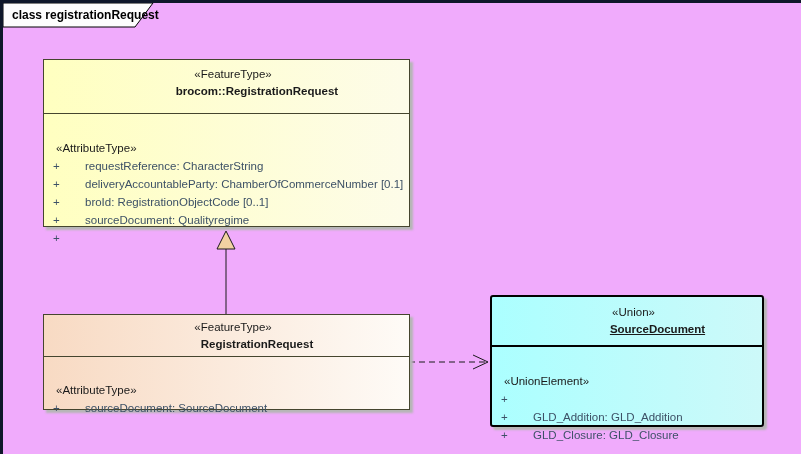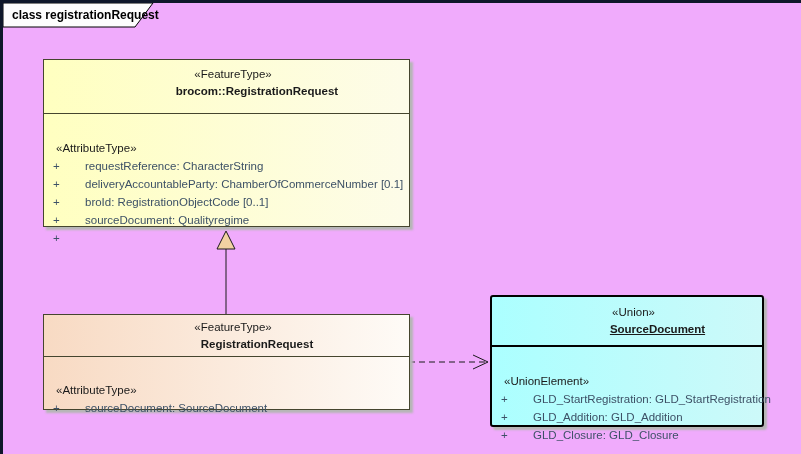--- a/index.html
+++ b/index.html
@@ -117,21 +117,20 @@
 
   <div class="class-box" id="box-source">
     <div class="box-header">
       <div class="stereotype">«Union»</div>
       <div class="class-name">SourceDocument</div>
     </div>
     <div class="box-attrs">
       <div class="section-label">«UnionElement»</div>
       <div class="attr-row">
         <span class="attr-vis">+</span>
-        <span class="attr-text">GLD_StartRegistration: GLD_StartRegistration</span>
       </div>
       <div class="attr-row">
         <span class="attr-vis">+</span>
         <span class="attr-text">GLD_Addition: GLD_Addition</span>
       </div>
       <div class="attr-row">
         <span class="attr-vis">+</span>
         <span class="attr-text">GLD_Closure: GLD_Closure</span>
       </div>
     </div>

